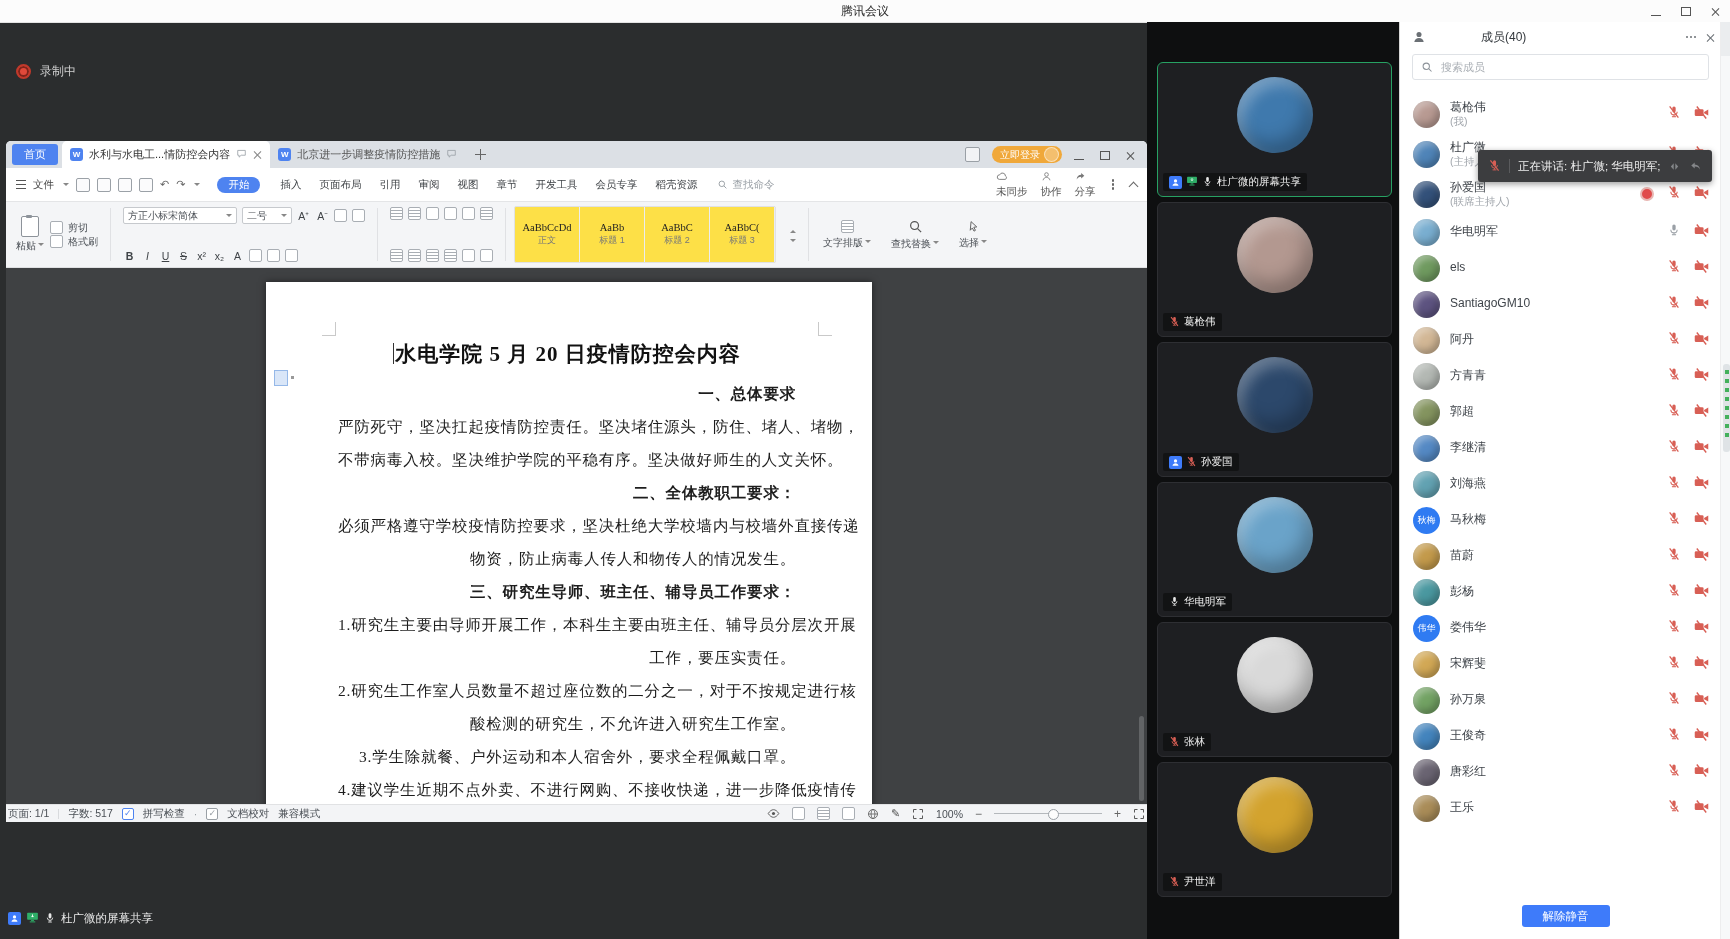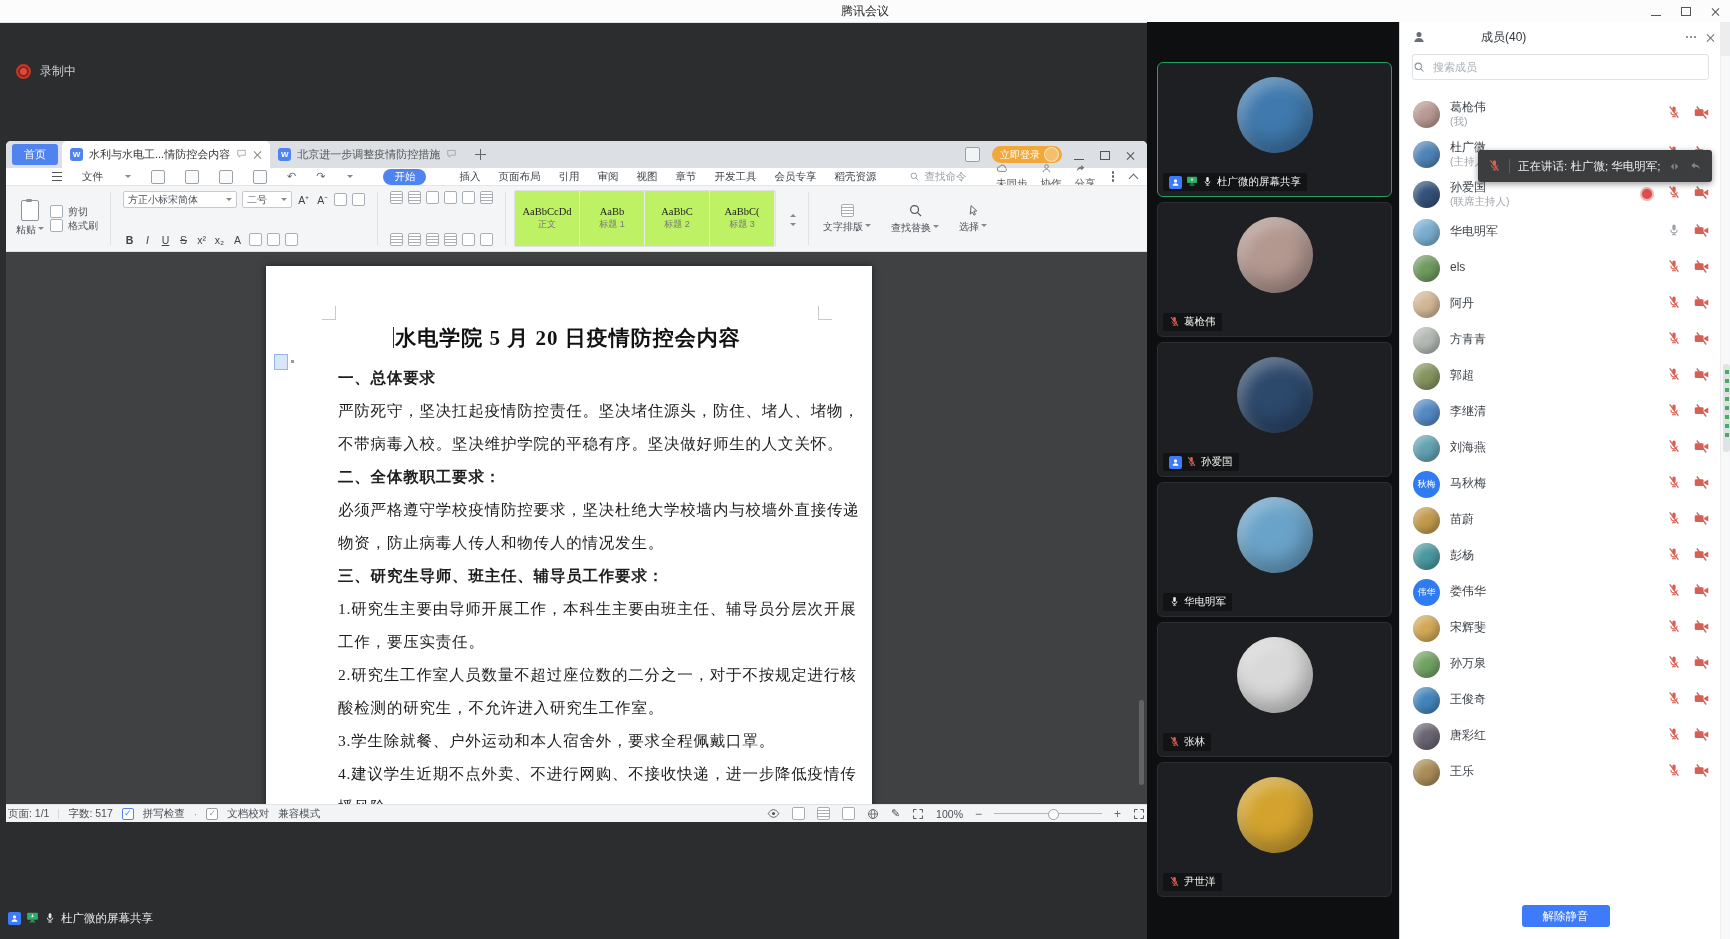--- a/index.html
+++ b/index.html
@@ -34,21 +34,21 @@
   .plus-ic::before,.plus-ic::after{content:"";position:absolute;background:#666;}
   .plus-ic::before{left:5px;top:0;width:1px;height:11px;} .plus-ic::after{left:0;top:5px;width:11px;height:1px;}
   .tabbar-right{margin-left:auto;display:flex;align-items:center;gap:12px;padding-right:12px;}
   .doc-ic{width:13px;height:13px;border:1px solid #9aa0a6;border-radius:2px;background:#f2f3f5;}
   .login-pill{height:17px;background:#f0a83a;border-radius:9px;color:#fff;font-size:10px;display:flex;
               align-items:center;gap:4px;padding:0 3px 0 8px;}
   .login-av{width:13px;height:13px;border-radius:50%;background:#fff4;border:1px solid #fff8;}
   .wps-ctrl{display:flex;align-items:center;gap:16px;color:#555;}
   
   .menubar{height:17px;background:#fff;display:flex;align-items:center;font-size:10.5px;color:#444;
-           padding:0 10px;flex:0 0 auto;gap:20px;margin-left:36px;}
+           padding:8px 10px;flex:0 0 auto;gap:7px;}
   .hamb{display:inline-block;width:10px;height:7px;border-top:1px solid #555;border-bottom:1px solid #555;position:relative;}
   .hamb::after{content:"";position:absolute;left:0;top:3px;width:10px;height:1px;background:#555;}
   .car{display:inline-block;width:0;height:0;border:3px solid transparent;border-top-color:#888;margin:3px 0 0 2px;}
   .qa-ic{width:12px;height:12px;border:1px solid #9ba1a7;border-radius:2px;background:#fbfbfc;}
   .arr{font-size:11px;color:#666;}
   .ribbon-active{background:#4e83f0;color:#fff;border-radius:9px;height:16px;padding:0 11px;display:flex;
                  align-items:center;margin:0 4px 0 10px;}
   .menu-item{padding:0 9px;white-space:nowrap;color:#3f4347;}
   .find-cmd{display:flex;align-items:center;gap:4px;color:#9aa0a6;margin-left:4px;white-space:nowrap;}
   .menubar-right{margin-left:auto;display:flex;align-items:center;gap:13px;color:#555;white-space:nowrap;}
@@ -63,41 +63,41 @@
   .vsep{width:1px;background:#e0e1e4;margin:2px 0;}
   .clip{flex-direction:row;gap:6px;align-items:center;}
   .clip-col{display:flex;flex-direction:column;align-items:center;gap:2px;}
   .clipboard-ic{width:16px;height:19px;border:1px solid #8d939a;border-radius:2px;background:#fff;position:relative;}
   .clipboard-ic::after{content:"";position:absolute;left:4px;top:-2px;width:6px;height:3px;background:#8d939a;border-radius:1px;}
   .mini{width:11px;height:11px;border:1px solid #a9aeb4;border-radius:2px;background:#fff;flex:0 0 auto;}
   .mini.lines{background:repeating-linear-gradient(180deg,#fff 0 2px,#a9aeb4 2px 3px);}
   .fbox{border:1px solid #c6c9cd;background:#fff;border-radius:2px;height:15px;display:flex;align-items:center;
         padding:0 4px;gap:4px;white-space:nowrap;}
   .fmt-btn{min-width:13px;text-align:center;font-size:10.5px;color:#3f4347;}
-  .styles{display:flex;align-items:stretch;border:1px solid #e0e1e4;background:#bef264;border-radius:2px;}
+  .styles{display:flex;align-items:stretch;border:1px solid #e0e1e4;background:#fde047;border-radius:2px;}
   .style-cell{width:64px;border-right:1px solid #ececee;display:flex;flex-direction:column;align-items:center;
               justify-content:center;gap:1px;padding:2px 0;}
   .style-sample{font-family:"Liberation Serif",serif;font-size:10.5px;color:#222;}
   .style-label{font-size:9px;color:#777;}
   .gal-col{display:flex;flex-direction:column;justify-content:center;gap:3px;padding:0 4px;align-items:center;}
   .tallbtn{display:flex;flex-direction:column;align-items:center;justify-content:center;gap:3px;padding:0 6px;}
   
   .canvas{position:relative;flex:1 1 auto;background:#3f4143;overflow:hidden;}
   .page{position:absolute;left:260px;top:14px;width:606px;height:600px;background:#fff;box-shadow:0 0 7px rgba(0,0,0,.5);}
   .crop{position:absolute;width:13px;height:13px;}
   .crop.tl{left:56px;top:40px;border-right:1px solid #c9c9c9;border-bottom:1px solid #c9c9c9;}
   .crop.tr{right:40px;top:40px;border-left:1px solid #c9c9c9;border-bottom:1px solid #c9c9c9;}
   .fmt-ic{position:absolute;left:8px;top:88px;width:12px;height:14px;background:#d9e6f8;border:1px solid #95b8e8;}
   .fmt-dot{position:absolute;left:25px;top:94px;width:3px;height:3px;background:#999;}
   .doc{padding:58px 76px 0 72px;}
   .doc-title{font-family:"Liberation Serif",serif;font-weight:bold;font-size:21px;color:#111;
              text-align:center;margin:0 0 9px 0;letter-spacing:1px;white-space:nowrap;}
   .caret{display:inline-block;width:1px;height:21px;background:#333;vertical-align:-3px;margin-right:1px;}
   .doc p{margin:0;font-family:"Liberation Serif",serif;font-size:15.5px;line-height:33px;color:#1d1d1d;
-         letter-spacing:.8px;white-space:nowrap;}
+         letter-spacing:.8px;white-space:nowrap;text-align:right;}
   .doc p.h{font-weight:bold;}
   .vscr{position:absolute;right:3px;top:448px;width:5px;height:85px;background:#626466;border-radius:3px;}
   
   .statusbar{height:17px;background:#f3f4f6;border-top:1px solid #e1e2e4;display:flex;align-items:center;
              padding:0 2px;gap:9px;font-size:10.5px;color:#4a4f55;flex:0 0 auto;white-space:nowrap;}
   .sep{width:1px;height:10px;background:#d8dadd;}
   .cb{width:10px;height:10px;border:1px solid #4e83f0;border-radius:2px;color:#4e83f0;font-size:9px;
       line-height:9px;text-align:center;background:#fff;}
   .cb.gray{border-color:#9aa0a6;color:#9aa0a6;}
   .sb-right{margin-left:auto;display:flex;align-items:center;gap:12px;}
@@ -119,21 +119,21 @@
   .m-track{position:absolute;top:0;right:0;width:10px;bottom:0;background:#f7f8f9;border-left:1px solid #ededee;}
   .m-sbtop{position:absolute;top:0;right:0;width:10px;height:34px;background:#ebedef;}
   .m-thumb{position:absolute;top:342px;right:1px;width:7px;height:88px;background:#dfe3e6;border-radius:3px;overflow:hidden;}
   .m-thumb .lvl{margin:6px auto 0;width:4px;height:70px;
      background:repeating-linear-gradient(180deg,#43b05c 0 4px,transparent 4px 9px);}
   .m-header{height:30px;display:flex;align-items:center;gap:7px;padding:0 16px 0 12px;color:#3c4146;}
   .m-title{font-size:12px;color:#33383d;margin-left:48px;}
   .m-head-right{margin-left:auto;display:flex;align-items:center;gap:14px;color:#6b7075;}
   .dots-h{width:2.5px;height:2.5px;border-radius:50%;background:#6b7075;box-shadow:-4px 0 0 #6b7075,4px 0 0 #6b7075;}
   .m-search{margin:2px 22px 4px 12px;height:24px;border:1px solid #dfe2e6;border-radius:3px;display:flex;
-            align-items:center;gap:6px;padding:0 0;}
+            align-items:center;gap:6px;padding:0 8px;}
   .m-search input{border:0;outline:0;flex:1;font-size:11px;color:#333;background:transparent;}
   .m-search input::placeholder{color:#a9aeb4;}
   .m-list{position:absolute;left:0;right:10px;top:64px;bottom:44px;overflow:hidden;padding:8px 6px 0 13px;}
   .mrow{display:flex;align-items:center;height:36px;}
   .mrow.tall{height:40px;}
   .m-av{width:27px;height:27px;border-radius:50%;flex:0 0 auto;margin-right:10px;
         box-shadow:inset -3px -4px 7px rgba(0,0,0,.25),inset 3px 4px 6px rgba(255,255,255,.35);
         display:flex;align-items:center;justify-content:center;color:#fff;font-size:9px;letter-spacing:0;}
   .m-txt{display:flex;flex-direction:column;line-height:1.15;min-width:0;}
   .m-name{font-size:12px;color:#3f444a;white-space:nowrap;}
@@ -658,20 +658,40 @@
                 <line x1="3" y1="1.6" x2="13" y2="14.4" stroke="#d85f55" stroke-width="1.5"></line>
               </svg></span>
             <span><svg width="15" height="15" viewBox="0 0 16 16">
                 <rect x="0.8" y="4.4" width="9.4" height="7.4" rx="1.4" fill="#d85f55"></rect>
                 <path d="M10.8 7.4 15.2 4.9v6.4l-4.4-2.5z" fill="#d85f55"></path>
                 <line x1="3" y1="1.6" x2="13" y2="14.4" stroke="#d85f55" stroke-width="1.5"></line>
               </svg></span>
           </div>
         </div>
         <div class="mrow">
+          <div class="m-av" style="background: rgb(93, 83, 128);"></div>
+          <div class="m-txt">
+            <span class="m-name">SantiagoGM10</span>
+          </div>
+          <div class="m-ics">
+            <span><svg width="14" height="14" viewBox="0 0 16 16">
+                <rect x="6.1" y="1.6" width="3.8" height="7" rx="1.9" fill="#d85f55"></rect>
+                <path d="M4.4 7.6a3.6 3.6 0 0 0 7.2 0" fill="none" stroke="#d85f55" stroke-width="1.2"></path>
+                <line x1="8" y1="11.2" x2="8" y2="13" stroke="#d85f55" stroke-width="1.2"></line>
+                <line x1="5.6" y1="13.4" x2="10.4" y2="13.4" stroke="#d85f55" stroke-width="1.2"></line>
+                <line x1="3" y1="1.6" x2="13" y2="14.4" stroke="#d85f55" stroke-width="1.5"></line>
+              </svg></span>
+            <span><svg width="15" height="15" viewBox="0 0 16 16">
+                <rect x="0.8" y="4.4" width="9.4" height="7.4" rx="1.4" fill="#d85f55"></rect>
+                <path d="M10.8 7.4 15.2 4.9v6.4l-4.4-2.5z" fill="#d85f55"></path>
+                <line x1="3" y1="1.6" x2="13" y2="14.4" stroke="#d85f55" stroke-width="1.5"></line>
+              </svg></span>
+          </div>
+        </div>
+        <div class="mrow">
           <div class="m-av" style="background: rgb(210, 183, 149);"></div>
           <div class="m-txt">
             <span class="m-name">阿丹</span>
           </div>
           <div class="m-ics">
             <span><svg width="14" height="14" viewBox="0 0 16 16">
                 <rect x="6.1" y="1.6" width="3.8" height="7" rx="1.9" fill="#d85f55"></rect>
                 <path d="M4.4 7.6a3.6 3.6 0 0 0 7.2 0" fill="none" stroke="#d85f55" stroke-width="1.2"></path>
                 <line x1="8" y1="11.2" x2="8" y2="13" stroke="#d85f55" stroke-width="1.2"></line>
                 <line x1="5.6" y1="13.4" x2="10.4" y2="13.4" stroke="#d85f55" stroke-width="1.2"></line>

